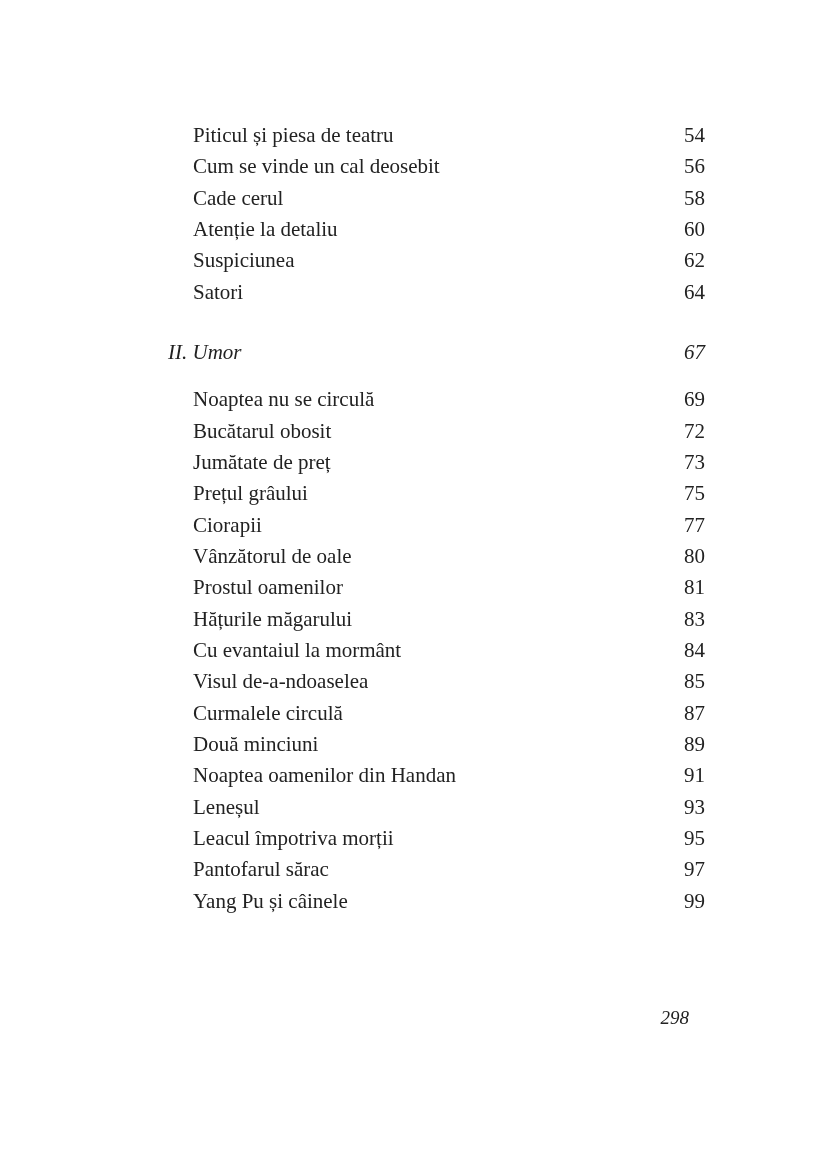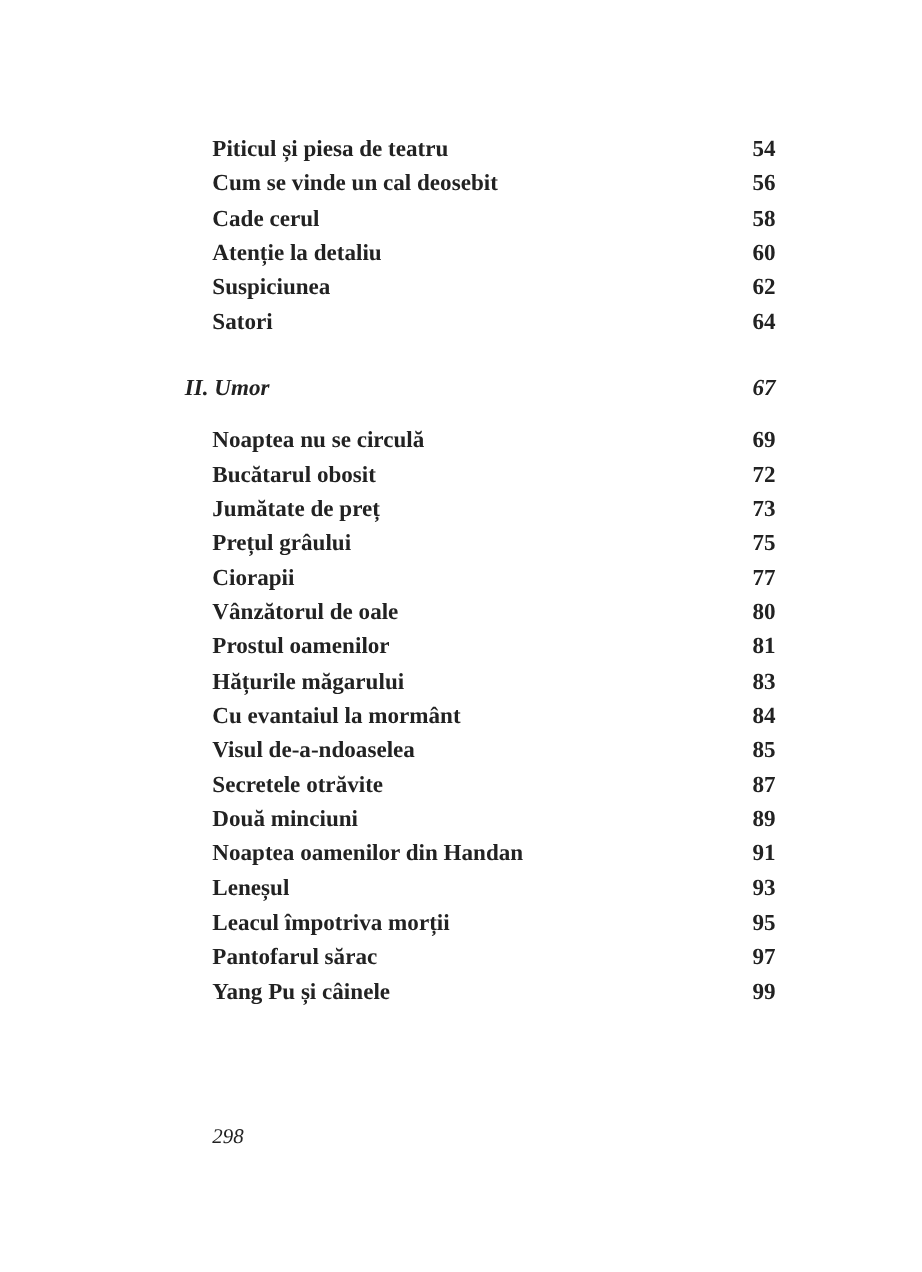--- a/index.html
+++ b/index.html
@@ -20,49 +20,47 @@
     left: 168px;
     top: 120px;
     width: 537px;
     font-size: 21px;
   }
   .toc-row {
     display: flex;
     justify-content: space-between;
     align-items: baseline;
     line-height: 31.33px;
-    font-weight: bold;
   }
   .toc-row.entry {
     padding-left: 25px;
   }
   .toc-row.section-heading {
     font-style: italic;
     margin-top: 29px;
     margin-bottom: 16px;
   }
   .title {
     white-space: nowrap;
   }
   .pagenum {
     white-space: nowrap;
     font-variant-numeric: oldstyle-nums;
     font-feature-settings: "onum";
   }
   .folio {
     position: absolute;
     top: 1007px;
-    left: 193px;
+    left: 177px;
     width: 512px;
-    text-align: left;
+    text-align: right;
     font-style: italic;
     font-size: 19px;
     font-variant-numeric: oldstyle-nums;
     font-feature-settings: "onum";
-    margin-top: 16px;
   }
 </style>
 </head>
 <body>
 
 <div class="toc">
   <div id="section1-rows">
       <div class="toc-row entry">
         <span class="title">Piticul și piesa de teatru</span>
         <span class="pagenum">54</span>
@@ -127,21 +125,21 @@
       </div>
       <div class="toc-row entry">
         <span class="title">Cu evantaiul la mormânt</span>
         <span class="pagenum">84</span>
       </div>
       <div class="toc-row entry">
         <span class="title">Visul de-a-ndoaselea</span>
         <span class="pagenum">85</span>
       </div>
       <div class="toc-row entry">
-        <span class="title">Secretele otrăvite</span>
+        <span class="title">Curmalele circulă</span>
         <span class="pagenum">87</span>
       </div>
       <div class="toc-row entry">
         <span class="title">Două minciuni</span>
         <span class="pagenum">89</span>
       </div>
       <div class="toc-row entry">
         <span class="title">Noaptea oamenilor din Handan</span>
         <span class="pagenum">91</span>
       </div>

